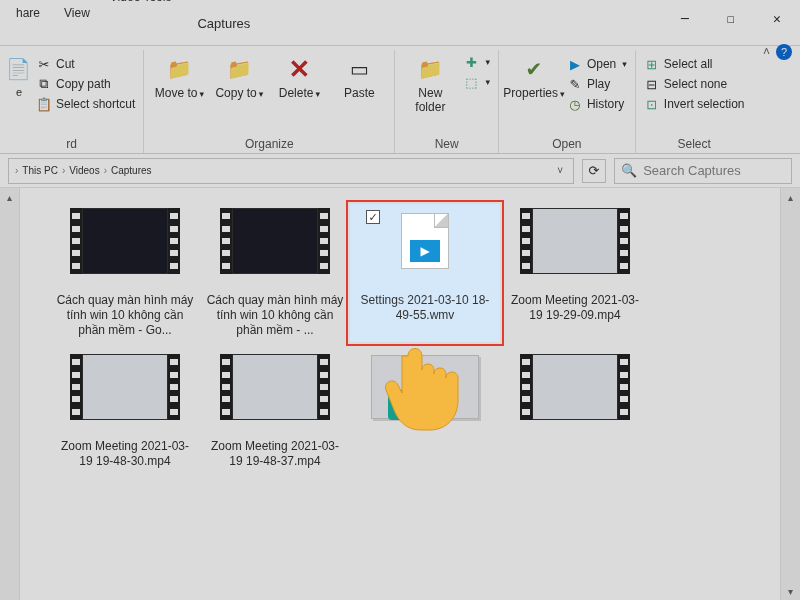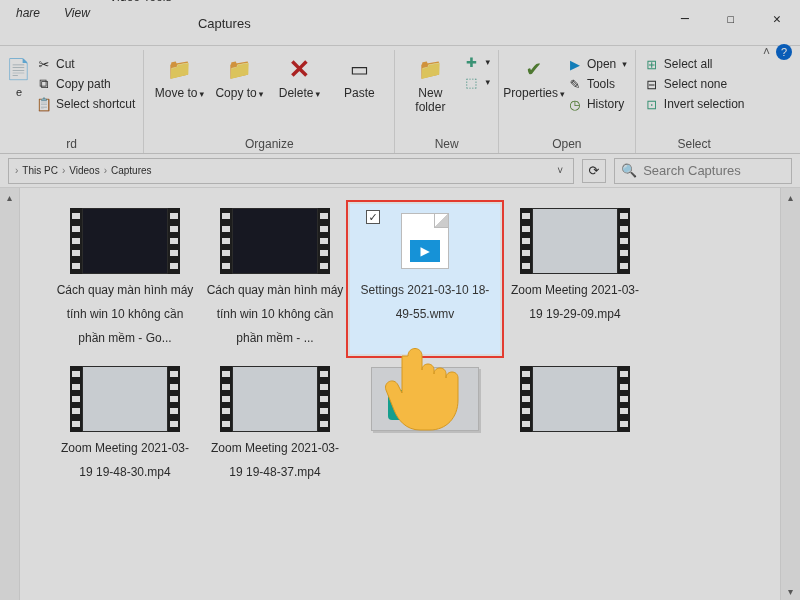--- a/index.html
+++ b/index.html
@@ -1,21 +1,21 @@
 <!DOCTYPE html>
 <html><head>
 <meta charset="utf-8">
 <style>
   * { box-sizing: border-box; margin: 0; padding: 0; font-family: "Segoe UI", Arial, sans-serif; }
   body { width: 800px; height: 600px; background: #fff; overflow: hidden; position: relative; font-size: 12px; color: #333; }
   .dim-overlay { position:absolute; inset:0; background: rgba(0,0,0,0.14); pointer-events:none; z-index:50; }
 
   
   .titlebar { height: 46px; display:flex; align-items:flex-start; border-bottom:1px solid #ddd; }
-  .tabs-area { display:flex; flex-direction:column;font-style:italic; }
+  .tabs-area { display:flex; flex-direction:column; }
   .ribbon-tabs { display:flex; align-items:flex-end; height:24px; padding-left:4px; gap:0; }
   .ribbon-tab { padding: 4px 12px 4px; font-size:12px; cursor:default; }
   .context-tab-group { display:flex; flex-direction:column; align-items:center; margin-left:0; }
   .context-header { background:#e66fb3; color:#fff; font-size:11px; padding:1px 28px; }
   .context-tab { padding:20px 8px; font-size:12px; }
   .title-text { margin-left: 18px; margin-top:16px; font-size:13px; flex:1; }
   .win-controls { display:flex; gap:0; margin-top:4px; }
   .win-btn { width:46px; height:28px; display:flex; align-items:center; justify-content:center; font-size:13px; font-family: monospace; }
   .info-row { position:absolute; right:8px; top:44px; display:flex; align-items:center; gap:6px; }
   .info-circle { width:16px; height:16px; border-radius:50%; background:#0b6cd6; color:#fff; display:flex; align-items:center; justify-content:center; font-size:11px; }
@@ -47,21 +47,21 @@
   .scroll-btn { width:18px; height:18px; display:flex; align-items:center; justify-content:center; font-size:10px; color:#666; }
   .scroll-track { flex:1; }
   .file-grid { flex:1; padding:16px 8px 0 30px; display:flex; flex-wrap:wrap; align-content:flex-start; gap:8px 0; }
   .file-item { width:150px; display:flex; flex-direction:column; align-items:center; text-align:center; position:relative; padding:4px; }
   .thumb { width:112px; height:66px; display:flex; align-items:center; justify-content:center; position:relative; }
   .film { display:flex; }
   .film-strip { width:12px; background:#222; display:flex; flex-direction:column; justify-content:space-around; padding:2px 0; }
   .film-strip span { width:8px; height:6px; background:#fff; margin:0 auto; }
   .film-center { width:86px; height:66px; background:#1b1d28; border:1px solid #333; }
   .film-center.light { background:#e9eef3; }
-  .file-name { font-size:12px; line-height:24px; margin-top:4px; width:140px; }
+  .file-name { font-size:12px; line-height:15px; margin-top:19px; width:140px; }
   .selected { background:#d4e8f9; outline:2px solid #e33b2f; outline-offset:2px; position:relative; z-index:60; }
   .checkbox { position:absolute; top:6px; left:16px; width:14px; height:14px; border:1px solid #555; background:#fff; display:flex; align-items:center; justify-content:center; font-size:11px; }
   .wmv-icon { width:48px; height:56px; border:1px solid #bbb; background:#fff; position:relative; }
   .wmv-fold { position:absolute; top:0; right:0; width:14px; height:14px; background:linear-gradient(135deg,#fff 48%, #ccc 50%); border-left:1px solid #bbb; border-bottom:1px solid #bbb; }
   .wmv-play { position:absolute; bottom:6px; left:8px; width:30px; height:22px; background:#1692d7; display:flex; align-items:center; justify-content:center; color:#fff; font-size:12px; }
   .img-thumb { width:108px; height:64px; background:#eef0f4; border:1px solid #ccc; box-shadow:2px 2px 0 #ddd; }
 
   
   .hand { position:absolute; z-index:80; left:372px; top:320px; width:120px; height:120px; }
 
@@ -170,21 +170,21 @@
         <span><span>Properties</span><span class="arrow-down">▾</span></span>
       </div>
       <div class="small-list">
         <div class="small-item">
             <span class="ico" style="color:#1692d7">▶</span>
             <span>Open</span>
             <span class="arrow-down">▾</span>
           </div>
         <div class="small-item">
             <span class="ico">✎</span>
-            <span>Tools</span>
+            <span>Play</span>
           </div>
         <div class="small-item">
             <span class="ico" style="color:#5b8c3a">◷</span>
             <span>History</span>
           </div>
       </div>
     </div>
     <div class="group-label">Open</div>
   </div>
 

